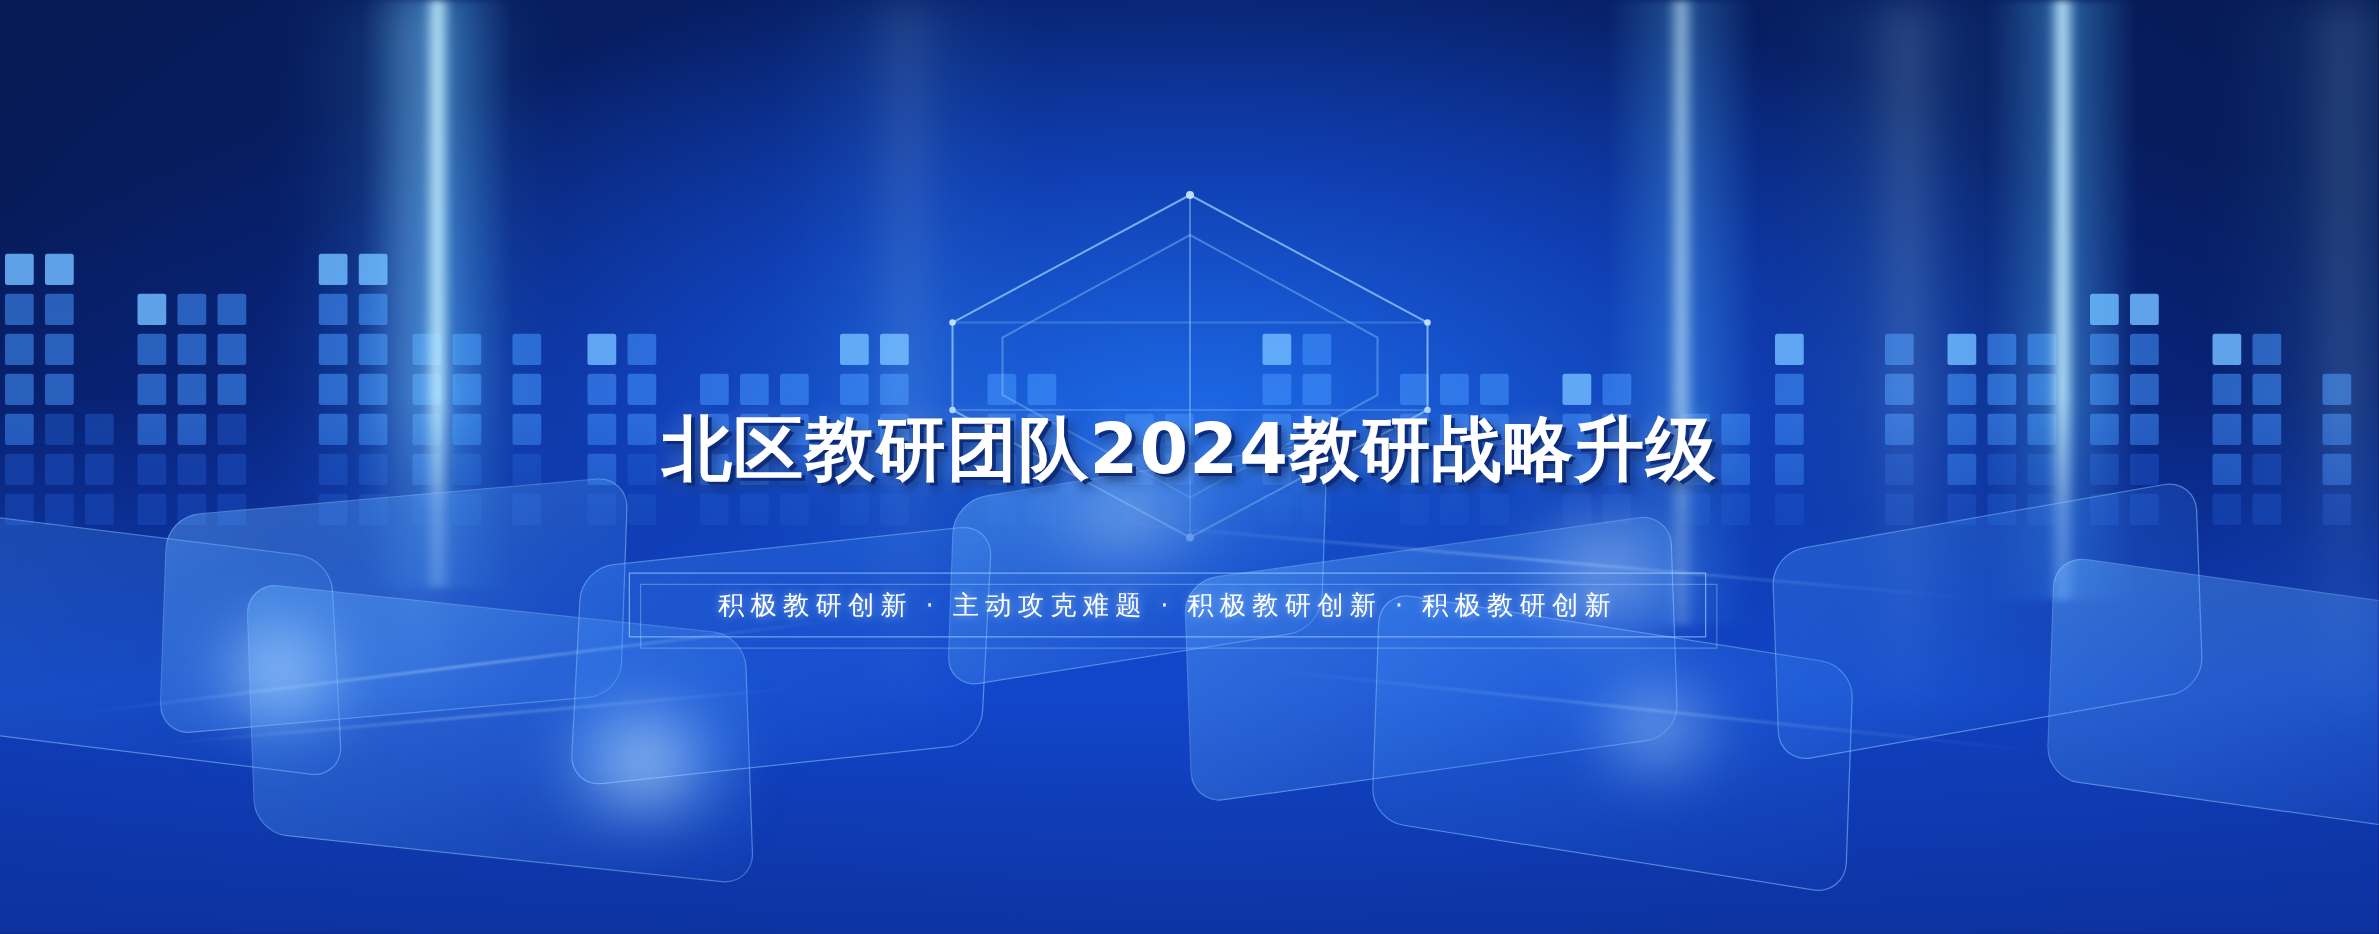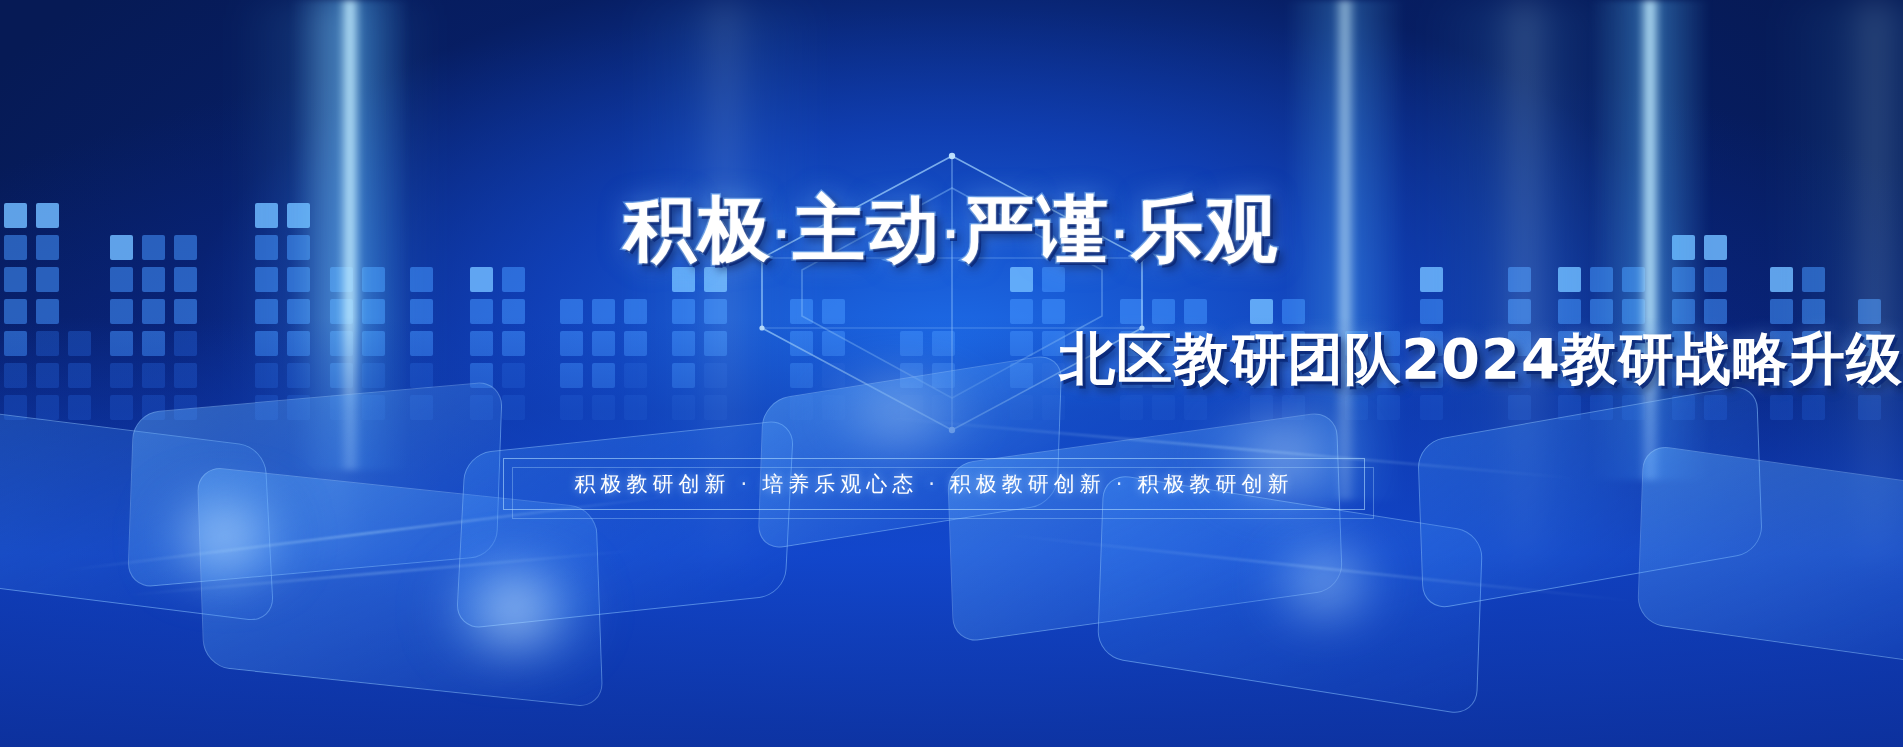--- a/index.html
+++ b/index.html
@@ -61,21 +61,21 @@
       5px 5px 10px rgba(4,20,70,0.65),
       0 0 26px rgba(140,200,255,0.55);
     -webkit-text-stroke:3px rgba(120,185,255,0.55);
     paint-order:stroke fill;
     white-space:nowrap;
   }
   .title .sep{ font-size:40px; vertical-align:middle; opacity:.95; margin:0 2px; }
 
   .subtitle{
     position:absolute; left:0; top:322px; width:100%;
-    text-align:right;
+    text-align:center;
     font-size:56px; font-weight:bold; letter-spacing:1px;
     color:#ffffff;
     font-family:"DejaVu Sans","Liberation Sans",sans-serif;
     text-shadow:
       3px 3px 0 rgba(10,40,120,0.9),
       5px 6px 9px rgba(4,18,64,0.6),
       0 0 18px rgba(150,205,255,0.45);
     white-space:nowrap;
   }
 
@@ -578,33 +578,30 @@
     <div class="glowspot" style="left:780px; top:60px;  width:240px; height:70px; opacity:.55;"></div>
 
     <div class="streak" style="left:60px;  top:215px; width:620px; transform:rotate(-7deg); opacity:.55;"></div>
     <div class="streak" style="left:120px; top:255px; width:520px; transform:rotate(-5deg); opacity:.40;"></div>
     <div class="streak" style="left:880px; top:130px; width:700px; transform:rotate(5deg);  opacity:.45;"></div>
     <div class="streak" style="left:1000px;top:250px; width:640px; transform:rotate(6deg);  opacity:.35;"></div>
   </div>
 
   <div class="content">
 
-    <div class="title">
-      <span>积极</span><span class="sep">·</span><span>主动</span><span class="sep">·</span><span>严谨</span><span class="sep">·</span><span>乐观</span>
-    </div>
 
     <div class="subtitle">北区教研团队2024教研战略升级</div>
 
     <div class="tagwrap">
       <div class="tagframe off"></div>
       <div class="tagframe"></div>
       <div class="tagline">
         <span>积极教研创新</span>
           <span class="dot">·</span>
-          <span>培养乐观心态</span>
+          <span>主动攻克难题</span>
           <span class="dot">·</span>
           <span>积极教研创新</span>
           <span class="dot">·</span>
           <span>积极教研创新</span>
       </div>
     </div>
 
   </div>
 </div>
 

